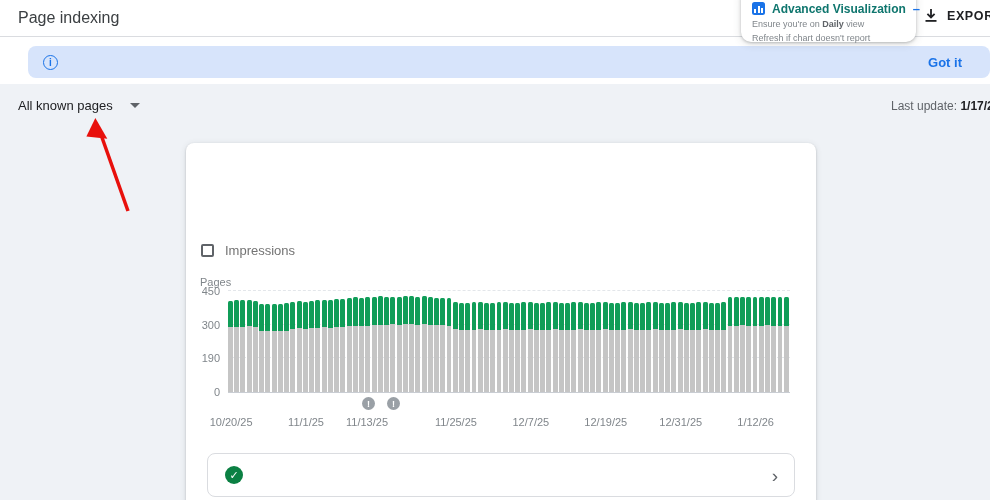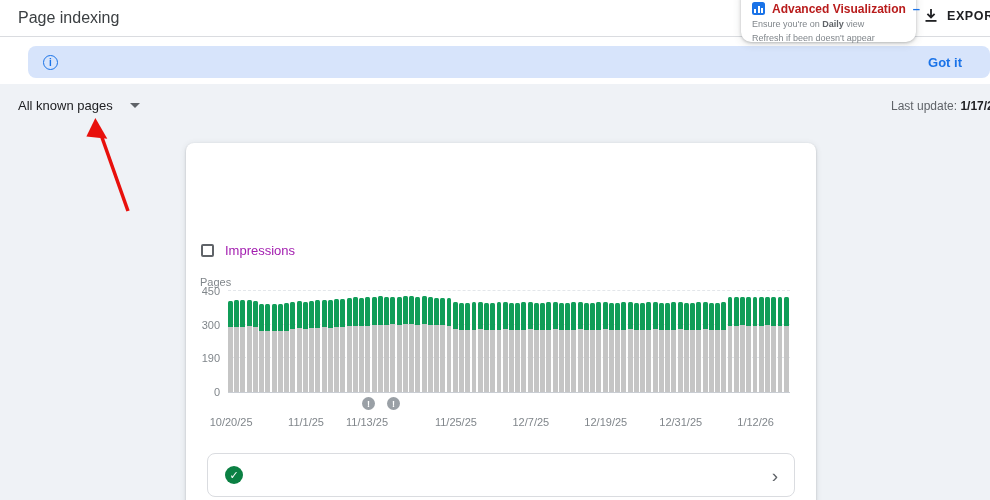--- a/index.html
+++ b/index.html
@@ -11,21 +11,21 @@
   .top-divider { position:absolute; top:36px; left:0; width:990px; height:1px; background:#dadce0; }
   .export-btn { position:absolute; left:924px; top:8px; display:flex; align-items:center; gap:9px; cursor:pointer; }
   .export-label { font-size:12.5px; font-weight:bold; letter-spacing:.6px; color:#202124; }
 
   
   .popup { position:absolute; left:741px; top:-12px; width:175px; height:54px; background:#fff; border-radius:10px;
            box-shadow:0 1px 3px rgba(60,64,67,.3), 0 2px 8px rgba(60,64,67,.15); padding-top:13px; z-index:5; }
   .popup-row1 { display:flex; align-items:center; gap:7px; padding:0 11px; }
   .popup-icon { width:13px; height:13px; border-radius:2.5px; background:#1a73e8; display:flex; align-items:flex-end; justify-content:center; gap:1.5px; padding:2.5px 2px; }
   .popup-icon i { display:block; width:2px; background:#fff; }
-  .popup-title { font-size:12px; font-weight:bold; color:#b91c1c; white-space:nowrap; }
+  .popup-title { font-size:12px; font-weight:bold; color:#0f766e; white-space:nowrap; }
   .popup-min { margin-left:auto; color:#1a73e8; font-size:13px; font-weight:bold; cursor:pointer; }
   .popup-sub { padding:0 11px; font-size:9px; color:#80868b; line-height:11px; margin-top:3px; white-space:nowrap; }
   .popup-sub b { color:#5f6368; }
 
   
   .banner { position:absolute; left:28px; top:46px; width:962px; height:32px; background:#d7e4fb; border-radius:8px;
             display:flex; align-items:center; }
   .info-icon { margin-left:15px; width:15px; height:15px; border:1.5px solid #1a73e8; border-radius:50%;
                color:#1a73e8; font-size:10px; font-weight:bold; display:flex; align-items:center; justify-content:center; flex:0 0 auto; }
   .banner-msg { margin-left:15px; font-size:12.5px; color:#30394e; }
@@ -54,21 +54,21 @@
   .sum-head { position:absolute; left:14px; top:15px; display:flex; align-items:center; gap:7px; }
   .sum-checkbox { width:12px; height:12px; border:1.5px solid #fff; border-radius:2px; font-size:9px; line-height:11px; text-align:center; color:#fff; }
   .sum-label { font-size:11px; color:#fff; }
   .sum-value { position:absolute; left:14px; top:31px; font-size:27px; font-weight:400; color:#fff; }
   .sum-sub { position:absolute; left:14px; top:64px; font-size:11px; color:rgba(255,255,255,.95); }
   .help-icon { position:absolute; right:10px; bottom:9px; width:13px; height:13px; border:1px solid rgba(255,255,255,.85); border-radius:50%;
                font-size:9px; color:rgba(255,255,255,.9); display:flex; align-items:center; justify-content:center; }
 
   .impressions { position:absolute; left:15px; top:100px; display:flex; align-items:center; gap:11px; cursor:pointer; }
   .imp-checkbox { width:13px; height:13px; border:2px solid #5f6368; border-radius:2px; background:#fff; }
-  .imp-label { font-size:13px; color:#a21caf; }
+  .imp-label { font-size:13px; color:#737373; }
 
   
   .ylabel { position:absolute; left:14px; top:133px; font-size:11px; color:#80868b; }
   .y-axis-labels { position:absolute; left:0; top:149px; width:34px; height:101px; }
   .ytick { position:absolute; right:0; font-size:11px; color:#80868b; }
   .plot { position:absolute; left:42px; top:149px; width:562px; height:101px; border-bottom:1px solid #c9cdd3; }
   .gridline { position:absolute; left:0; width:100%; height:0; border-top:1px dashed #e3e6ea; }
   .bar { position:absolute; bottom:0; height:100%; display:flex; flex-direction:column; justify-content:flex-end; }
   .seg-top { border-radius:1.5px 1.5px 0 0; }
   .x-area { position:absolute; left:42px; top:252px; width:562px; height:40px; }
@@ -106,21 +106,21 @@
     <div class="popup-row1">
       <span class="popup-icon">
           <i style="height:4px"></i>
           <i style="height:7px"></i>
           <i style="height:5px"></i>
         </span>
       <span class="popup-title">Advanced Visualization</span>
       <span class="popup-min">–</span>
     </div>
     <div class="popup-sub"><span>Ensure you're on </span><b>Daily</b><span> view</span></div>
-    <div class="popup-sub">Refresh if been doesn't appear</div>
+    <div class="popup-sub">Refresh if chart doesn't report</div>
   </div>
 
   <div class="banner">
     <span class="info-icon">i</span>
     <span class="banner-action">Got it</span>
   </div>
 
   <div class="scope-select">
     <span class="scope-label">All known pages</span>
     <span class="caret-down"></span>

